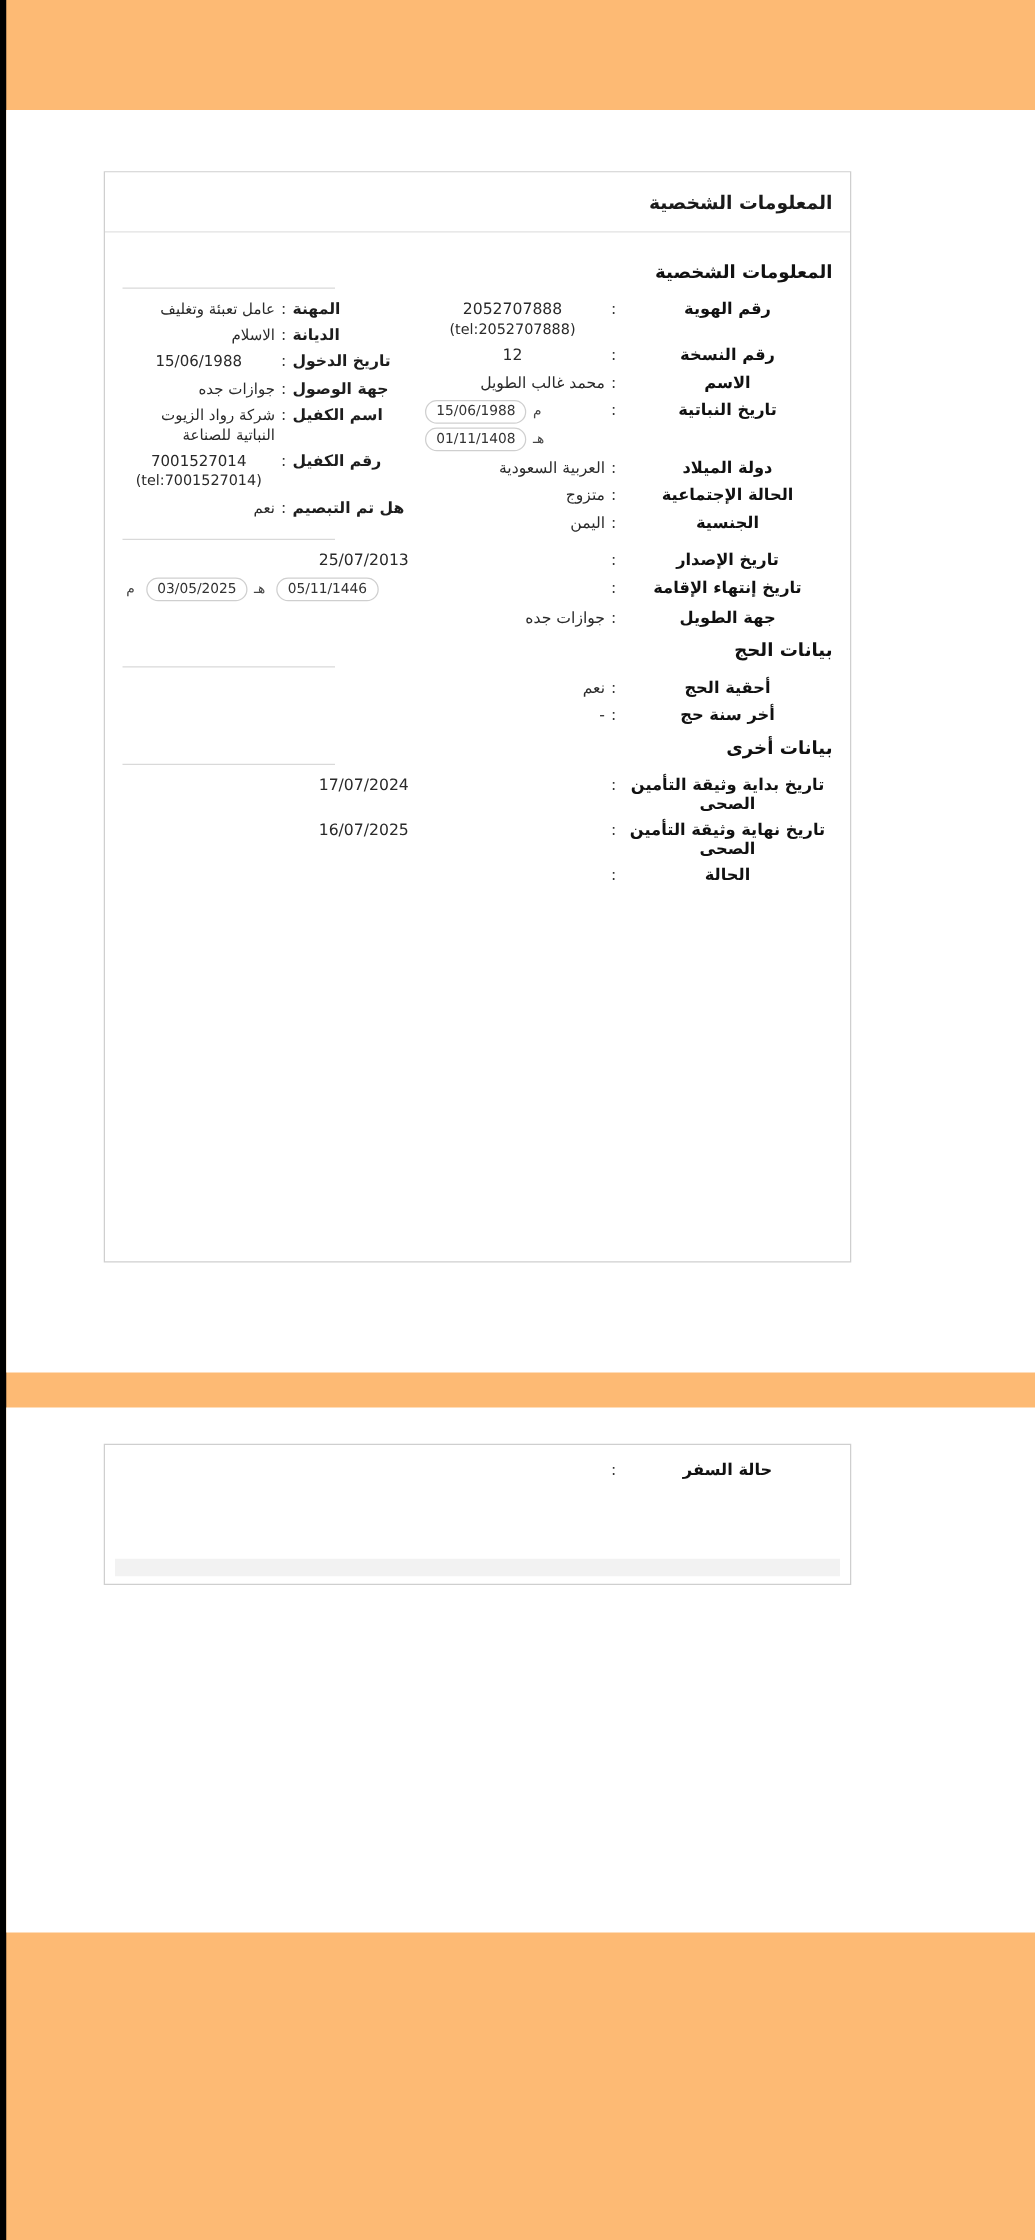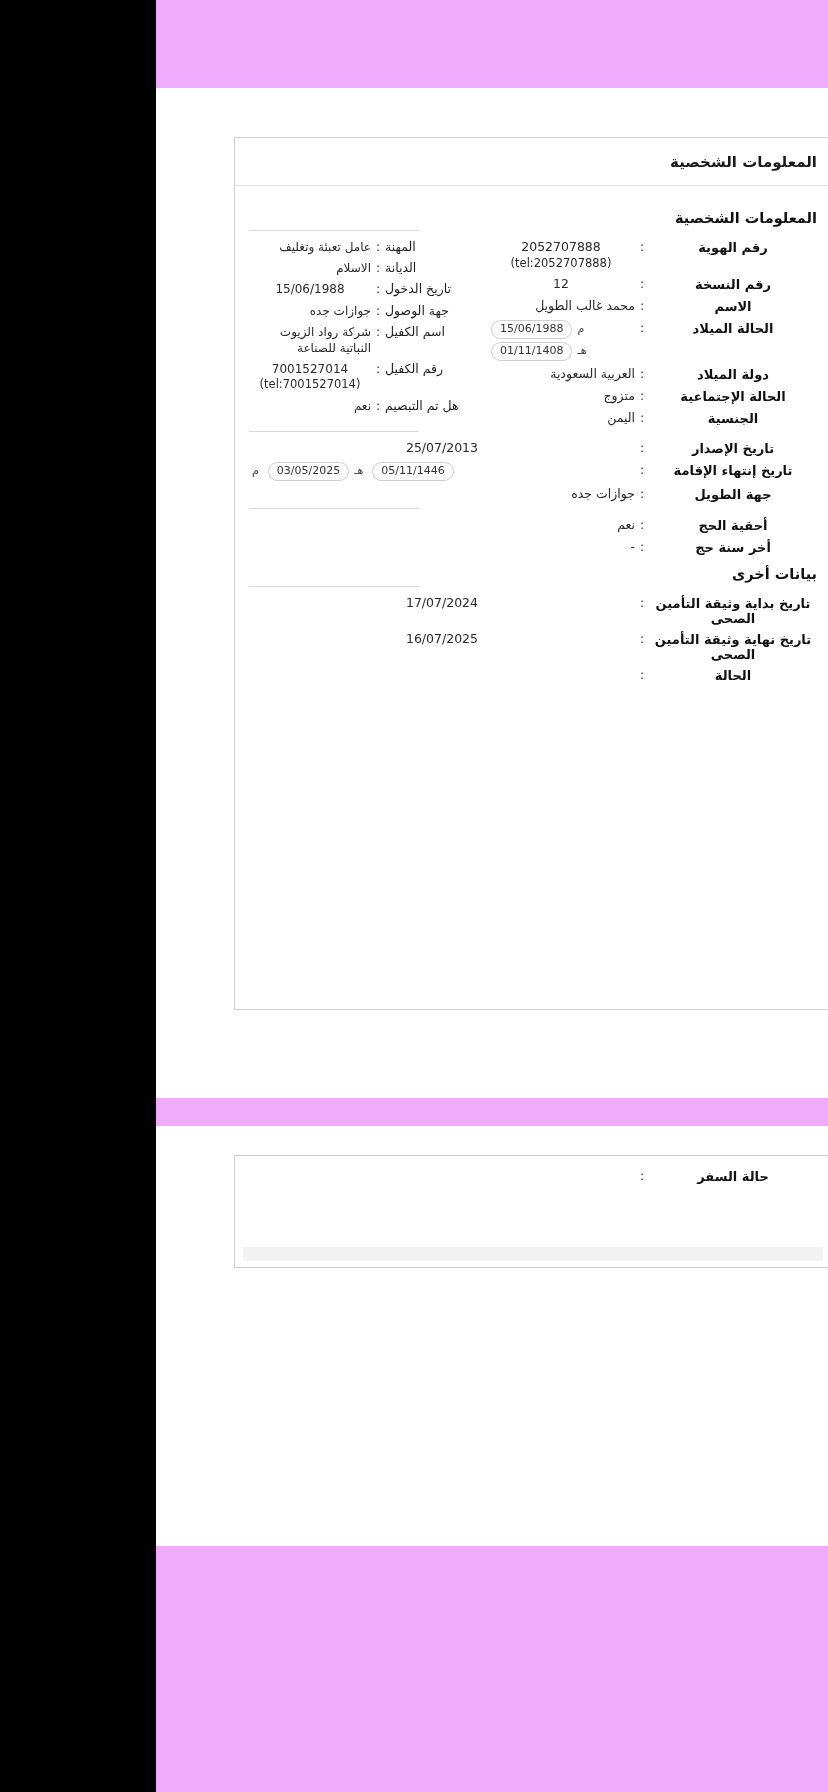--- a/index.html
+++ b/index.html
@@ -8,23 +8,23 @@
     background: #000000;
   }
   body {
     width: 828px;
     height: 1792px;
     font-family: "DejaVu Sans", "Liberation Sans", sans-serif;
     overflow: hidden;
   }
   .screen {
     position: relative;
-    width: 672px;
+    width: 823px;
     height: 1792px;
-    background: #f0abfc;
+    background: #fdba74;
   }
   .page-white {
     position: absolute;
     left: 0;
     background: #ffffff;
     width: 828px;
   }
   .page-1 { top: 88px;  height: 1010px; }
   .page-2 { top: 1126px; height: 420px; }
 
@@ -130,21 +130,21 @@
     gap: 0px;
   }
   .split .col-right { flex: 0 0 330px; }
   .split .col-left  { flex: 1 1 auto; padding-right: 6px; }
   .col-left .val { font-size: 12px; }
 
   .lbl-inline {
     width: 96px;
     flex: 0 0 96px;
     text-align: left;
-    font-weight: normal;
+    font-weight: bold;
     font-size: 12.5px;
   }
 
   .pill {
     display: inline-block;
     border: 1px solid #cfcfcf;
     border-radius: 10px;
     padding: 1px 8px;
     font-size: 11px;
     color: #333;
@@ -209,21 +209,21 @@
               <div class="val ltr">12</div>
             </div>
 
             <div class="row">
               <div class="lbl">الاسم</div>
               <div class="colon">:</div>
               <div class="val">محمد غالب الطويل</div>
             </div>
 
             <div class="row">
-              <div class="lbl">الحالة الميلاد</div>
+              <div class="lbl">تاريخ النباتية</div>
               <div class="colon">:</div>
               <div class="val">
                 <div class="dual-date">
                   <div class="dual-inline">
                     <span class="unit">م</span>
                     <span class="pill">15/06/1988</span>
                   </div>
                   <div class="dual-inline">
                     <span class="unit">هـ</span>
                     <span class="pill">01/11/1408</span>
@@ -327,20 +327,21 @@
           </div>
         </div>
 
         <div class="row">
           <div class="lbl">جهة الطويل</div>
           <div class="colon">:</div>
           <div class="val">جوازات جده</div>
         </div>
       </div>
 
+      <div class="section-title">بيانات الحج</div>
       <div class="section-rule"></div>
 
       <div class="rows">
         <div class="row">
           <div class="lbl">أحقية الحج</div>
           <div class="colon">:</div>
           <div class="val">نعم</div>
         </div>
         <div class="row">
           <div class="lbl">أخر سنة حج</div>

